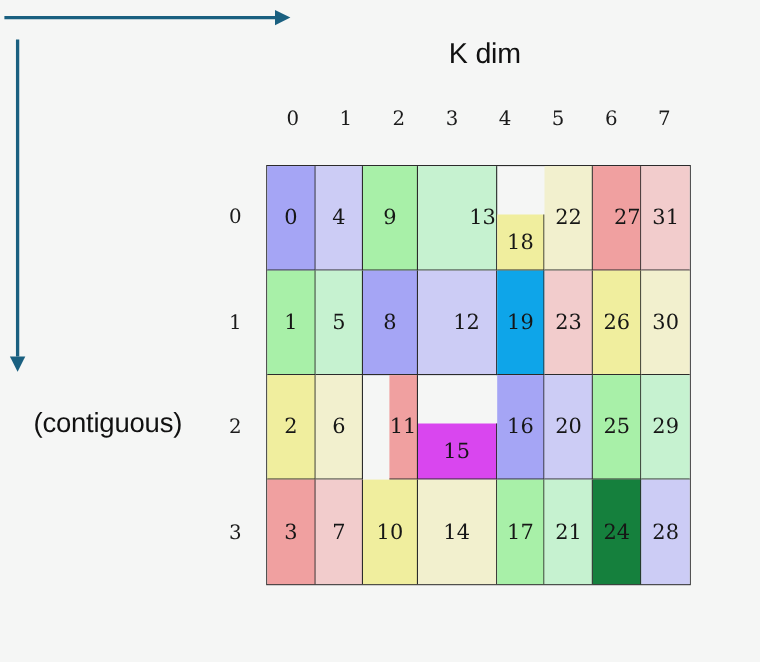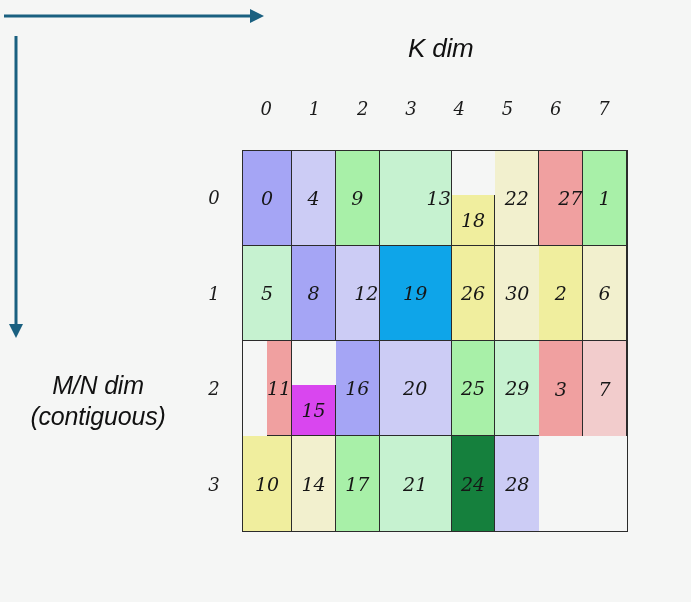--- a/index.html
+++ b/index.html
@@ -10,21 +10,20 @@
     width: 691px;
     height: 602px;
     background: #f5f6f5;
     font-family: "Liberation Sans", sans-serif;
     overflow: hidden;
     position: relative;
   }
   #canvas {
     position: absolute;
     inset: 0;
-    font-style: italic;
   }
 
   
   .arrow-svg {
     position: absolute;
     overflow: visible;
     pointer-events: none;
   }
   #h-arrow-wrap { left: 140px; top: 32px; width: 270px; height: 32px; }
   #v-arrow-wrap { left: 104px; top: 60px; width: 32px; height: 312px; }
@@ -132,21 +131,20 @@
   <div id="v-arrow-wrap">
     <svg class="arrow-svg" width="32" height="312" viewBox="0 0 32 312">
       <line x1="16" y1="4" x2="16" y2="292" stroke="#1a6080" stroke-width="3"></line>
       <polygon points="9,292 23,292 16,306" fill="#1a6080"></polygon>
     </svg>
   </div>
 
   <div class="axis-caption" id="k-dim-label">K dim</div>
 
   <div class="axis-caption" id="mn-dim-label">
-    <span class="mn-line">M/N dim</span>
     <span class="mn-line">(contiguous)</span>
   </div>
 
   <div id="col-header-row">
       <div class="col-head">0</div>
       <div class="col-head">1</div>
       <div class="col-head">2</div>
       <div class="col-head">3</div>
       <div class="col-head">4</div>
       <div class="col-head">5</div>
@@ -162,25 +160,27 @@
     </div>
 
   <div id="matrix-grid">
       <div class="cell" style="background: rgb(165, 165, 245);">0</div>
       <div class="cell" style="background: rgb(204, 204, 245);">4</div>
       <div class="cell" style="background: rgb(168, 240, 168);">9</div>
       <div class="cell" style="background: rgb(198, 242, 208); padding-left: 47px;">13</div>
       <div class="cell" style="background: rgb(240, 238, 158); margin-top: 44px;">18</div>
       <div class="cell" style="background: rgb(242, 240, 206);">22</div>
       <div class="cell" style="background: rgb(240, 160, 160); padding-left: 19px;">27</div>
+      <div class="cell last-col" style="background: rgb(242, 204, 204);">31</div>
       <div class="cell" style="background: rgb(168, 240, 168);">1</div>
       <div class="cell" style="background: rgb(198, 242, 208);">5</div>
       <div class="cell" style="background: rgb(165, 165, 245);">8</div>
       <div class="cell" style="background: rgb(204, 204, 245); padding-left: 18px;">12</div>
       <div class="cell" style="background: #0ea5e9;">19</div>
+      <div class="cell" style="background: rgb(242, 204, 204);">23</div>
       <div class="cell" style="background: rgb(240, 238, 158);">26</div>
       <div class="cell last-col" style="background: rgb(242, 240, 206);">30</div>
       <div class="cell" style="background: rgb(240, 238, 158);">2</div>
       <div class="cell" style="background: rgb(242, 240, 206);">6</div>
       <div class="cell" style="background: rgb(240, 160, 160); margin-left: 24px;">11</div>
       <div class="cell" style="background: #d946ef; margin-top: 44px;">15</div>
       <div class="cell" style="background: rgb(165, 165, 245);">16</div>
       <div class="cell" style="background: rgb(204, 204, 245);">20</div>
       <div class="cell" style="background: rgb(168, 240, 168);">25</div>
       <div class="cell last-col" style="background: rgb(198, 242, 208);">29</div>

